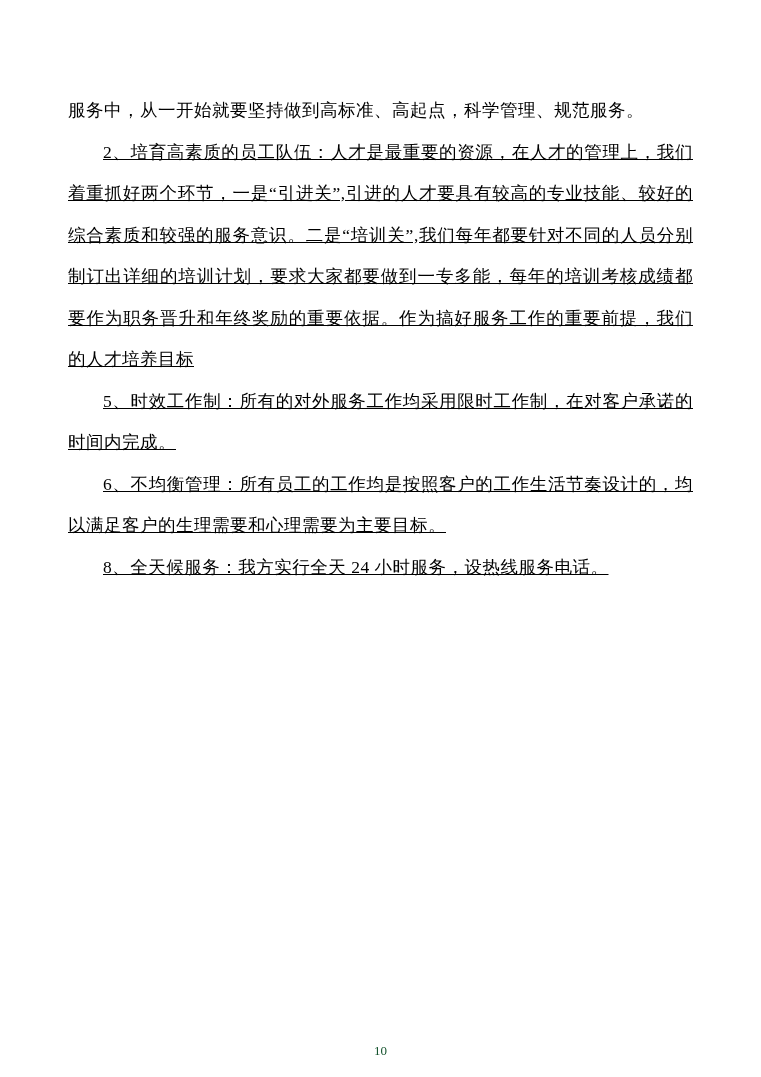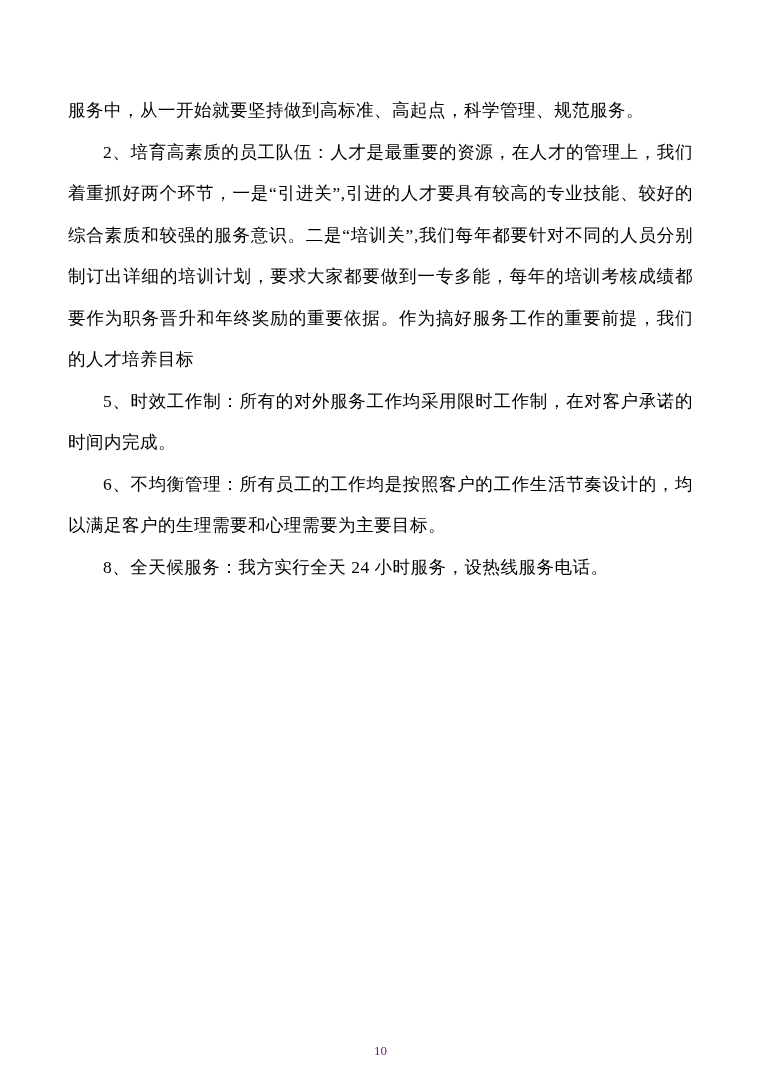--- a/index.html
+++ b/index.html
@@ -28,29 +28,30 @@
     margin: 0;
     font-size: 17.5px;
     line-height: 41.5px;
     text-align: justify;
     text-justify: inter-character;
     letter-spacing: 0.5px;
     word-break: break-all;
   }
   .para.indent {
     text-indent: 2em;
+    text-decoration: underline;
   }
   .footer {
     position: absolute;
     bottom: 18px;
     left: 0;
     width: 100%;
     text-align: center;
     font-size: 13px;
-    color: #701a75;
+    color: #14532d;
   }
 </style>
 </head>
 <body>
 
 <div class="page">
   <div class="content">
     <p class="para">服务中，从一开始就要坚持做到高标准、高起点，科学管理、规范服务。</p>
     <p class="para indent">2、培育高素质的员工队伍：人才是最重要的资源，在人才的管理上，我们着重抓好两个环节，一是“引进关”,引进的人才要具有较高的专业技能、较好的综合素质和较强的服务意识。二是“培训关”,我们每年都要针对不同的人员分别制订出详细的培训计划，要求大家都要做到一专多能，每年的培训考核成绩都要作为职务晋升和年终奖励的重要依据。作为搞好服务工作的重要前提，我们的人才培养目标</p>
     <p class="para indent">5、时效工作制：所有的对外服务工作均采用限时工作制，在对客户承诺的时间内完成。</p>

